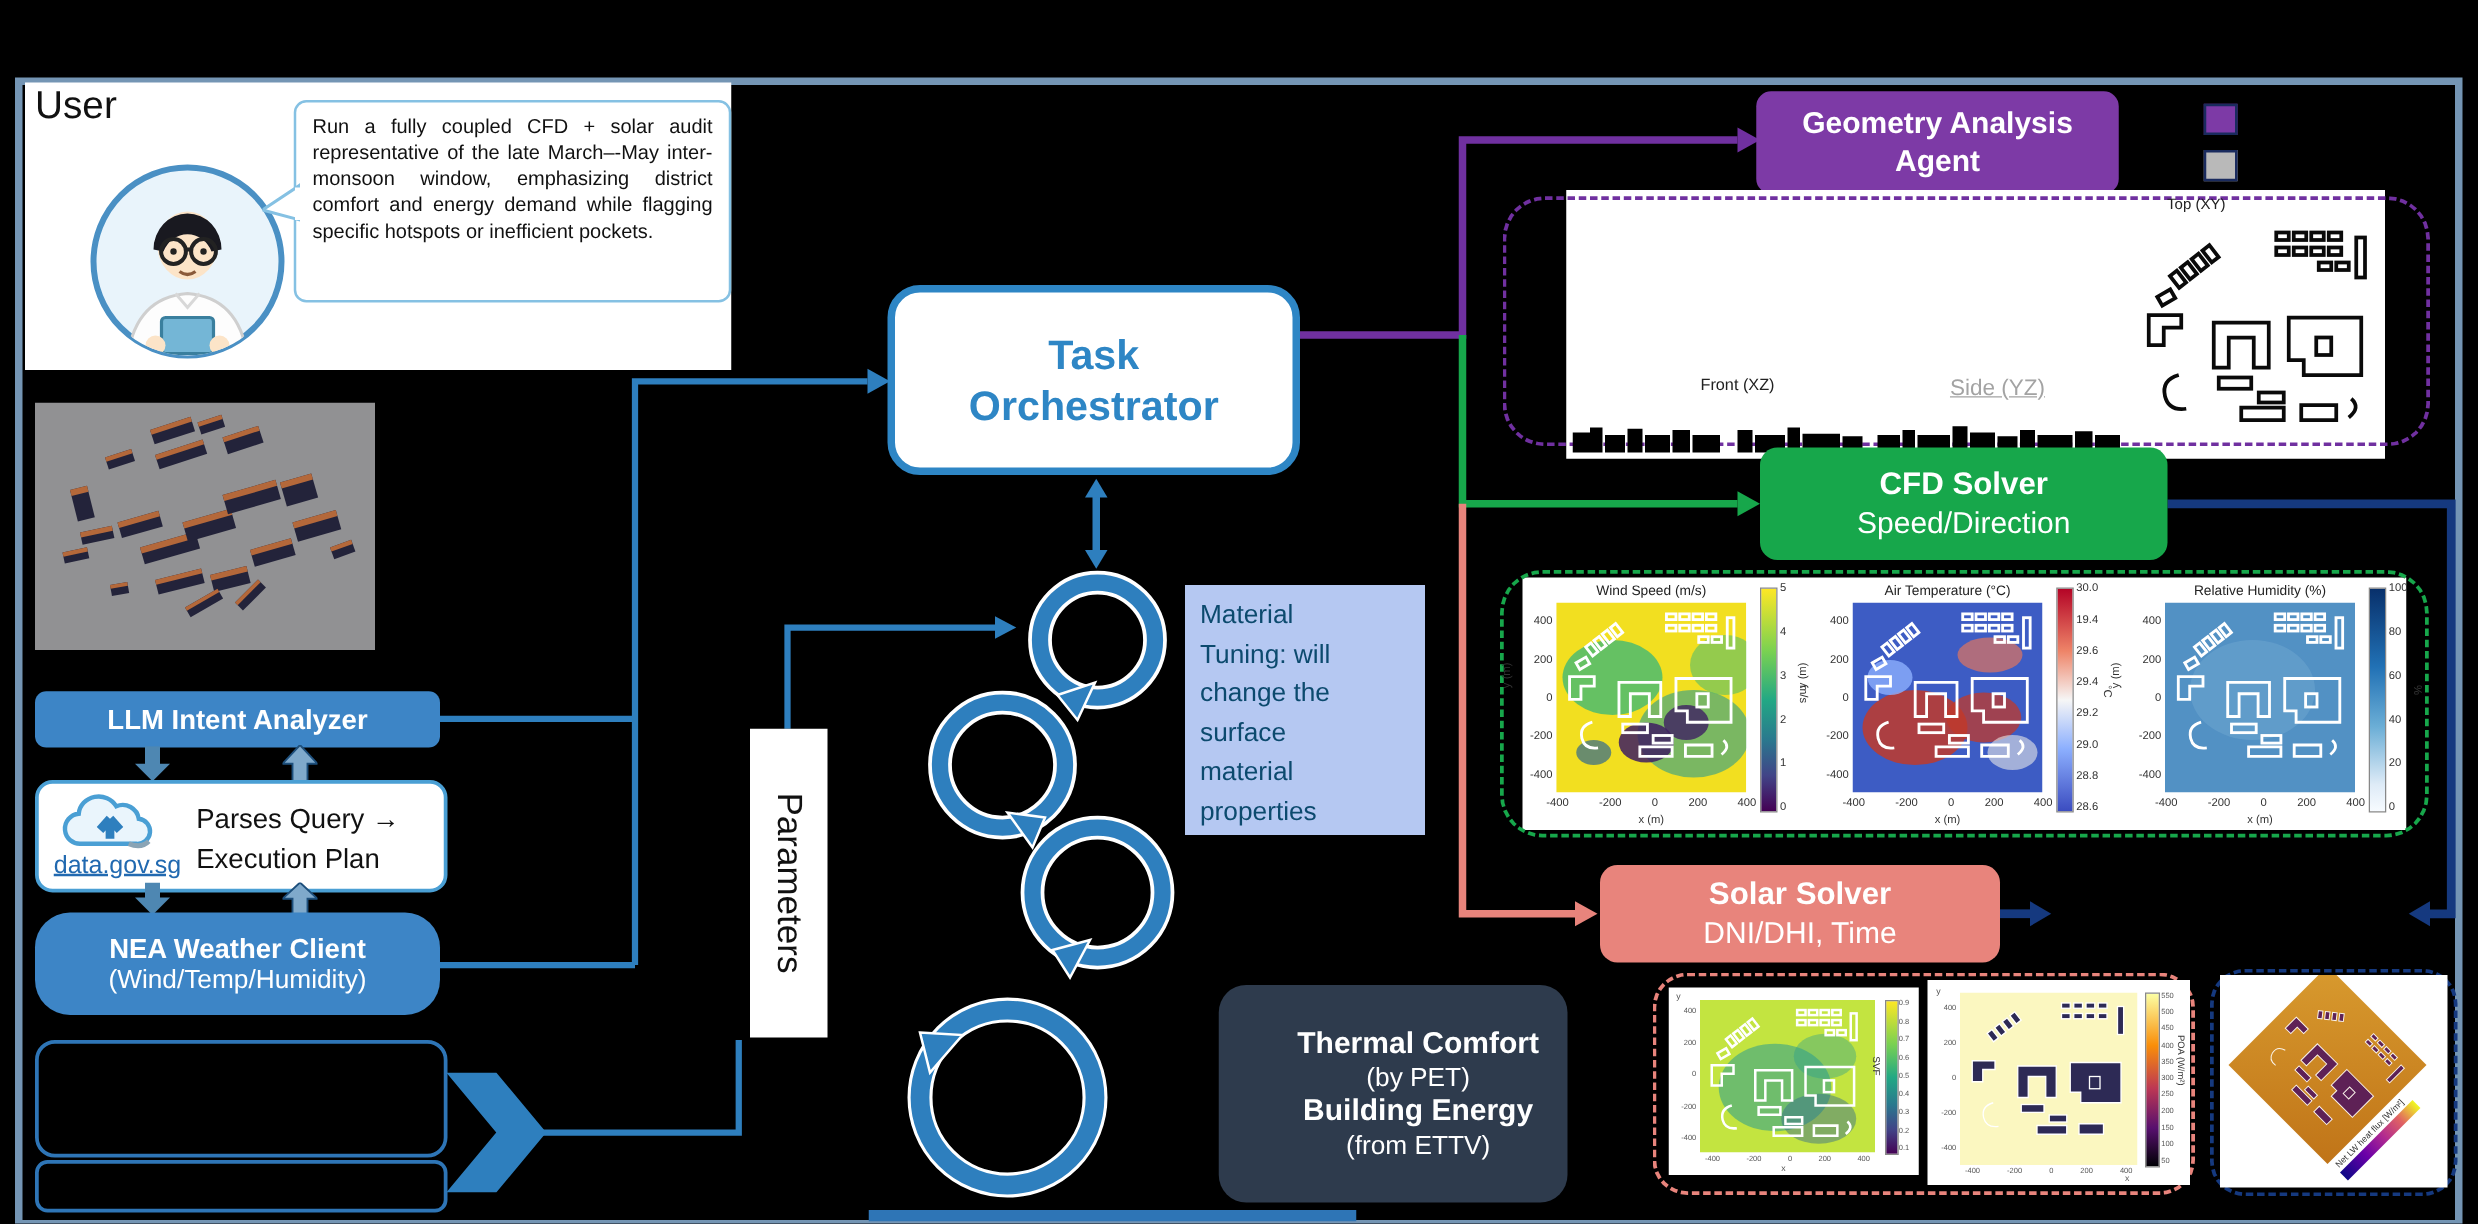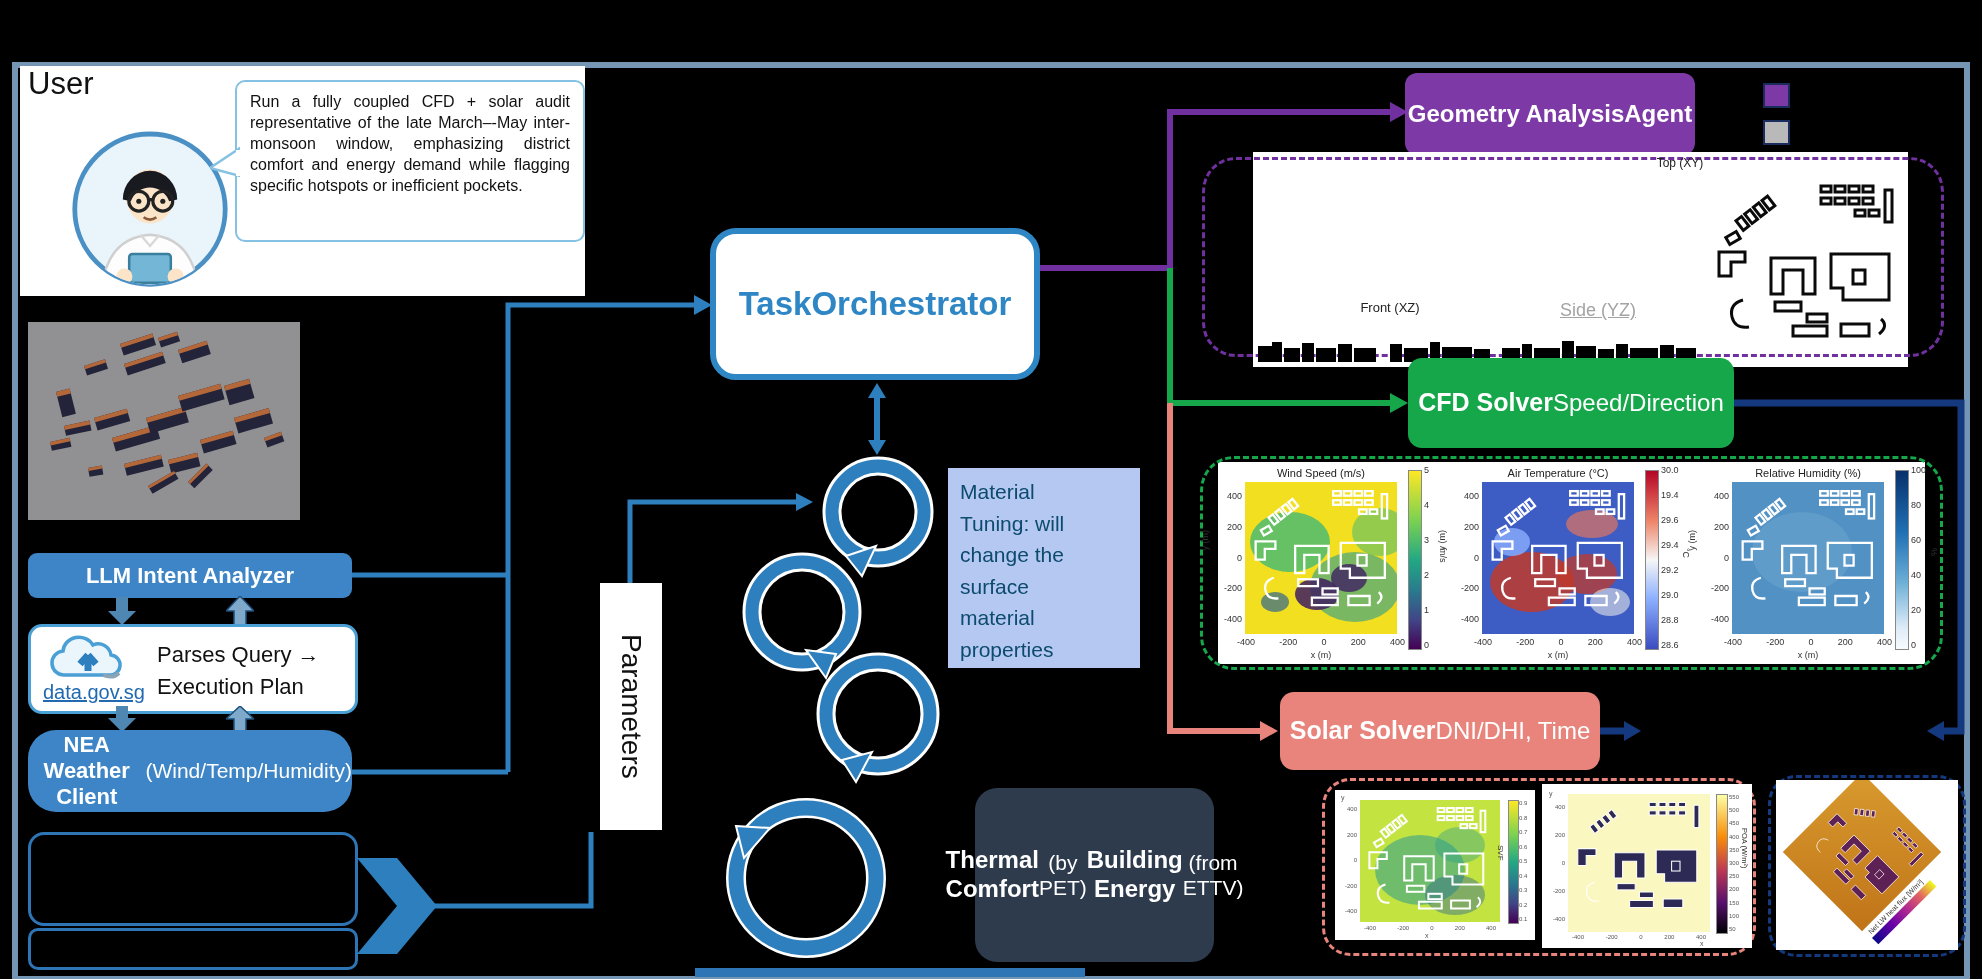--- a/index.html
+++ b/index.html
@@ -1,20 +1,20 @@
 <!DOCTYPE html>
 <html><head>
 <meta charset="utf-8">
 <style>
   html,body{margin:0;background:#000;}
   #canvas{position:relative;width:1982px;height:979px;background:#000;overflow:hidden;
           font-family:"Liberation Sans",sans-serif;}
   .abs{position:absolute;}
   .ctr{display:flex;align-items:center;justify-content:center;text-align:center;}
-  .col{display:flex;flex-direction:row;align-items:center;justify-content:center;text-align:center;}
+  .col{display:flex;flex-direction:column;align-items:center;justify-content:center;text-align:center;}
   .frame{border:6px solid #7495b4;}
   .whitebox{background:#fff;}
   .bluebox{background:#3d85c6;color:#fff;border-radius:9px;}
   .tick-col{display:flex;flex-direction:column;justify-content:space-between;align-items:flex-end;}
   .tick-row{display:flex;flex-direction:row;justify-content:space-between;}
   .tick{font-size:9px;color:#333;line-height:1;}
   .tick-xs{font-size:6px;color:#555;line-height:1;}
   .grad-viridis{background:linear-gradient(to bottom,#fde725,#7ad151 28%,#22a884 50%,#2a788e 68%,#414487 84%,#440154);}
   .grad-coolwarm{background:linear-gradient(to bottom,#b40426,#ee8468 28%,#f6f6f6 50%,#8caffe 72%,#3b4cc0);}
   .grad-blues{background:linear-gradient(to bottom,#08306b,#2171b5 35%,#6baed6 62%,#deebf7 88%,#f7fbff);}
@@ -338,37 +338,37 @@
     <div style="padding:8px 12px;font-size:21px;color:#0c4a6e;line-height:1.5;">
         <div>Material</div>
         <div>Tuning:  will</div>
         <div>change  the</div>
         <div>surface</div>
         <div>material</div>
         <div>properties</div>
       </div>
   </div>
 
-  <div class="abs col" style="left:975px;top:788px;width:239px;height:174px;background:#2e3b4d;border-radius:22px;color:#fff;line-height:1.2;">
+  <div class="abs col" style="left:975px;top:788px;width:239px;height:174px;background:#2e3b4d;border-radius:22px;color:#fff;line-height:1.2;padding-left:40px;">
     <div style="font-size:24px;font-weight:bold;">Thermal Comfort</div>
     <div style="font-size:21px;">(by PET)</div>
     <div style="font-size:24px;font-weight:bold;">Building Energy</div>
     <div style="font-size:21px;">(from ETTV)</div>
   </div>
 
   <div class="abs col" style="left:1405px;top:73px;width:290px;height:82px;background:#7d3aa6;border-radius:12px;color:#fff;font-weight:bold;font-size:24px;line-height:1.3;">
     <div>Geometry Analysis</div>
     <div>Agent</div>
   </div>
   <div class="abs" style="left:1763px;top:83px;width:23px;height:21px;background:#7d3aa6;border:2px solid #1a2b5e;"></div>
   <div class="abs" style="left:1763px;top:120px;width:23px;height:21px;background:#b9b9b9;border:2px solid #1a2b5e;"></div>
 
   <div class="abs whitebox" style="left:1253px;top:152px;width:655px;height:215px;"></div>
   <div class="abs dash-panel" style="left:1202px;top:157px;width:742px;height:200px;border:3px dashed #7030a0;border-radius:34px;box-sizing:border-box;"></div>
-  <div class="abs" style="left:1610px;top:156px;width:140px;text-align:center;font-size:12px;color:#222;">Top (XY)</div>
+  <div class="abs" style="left:1687px;top:156px;width:140px;text-align:center;font-size:12px;color:#222;">Top (XY)</div>
   <div class="abs" style="left:1320px;top:300px;width:140px;text-align:center;font-size:13px;color:#222;">Front (XZ)</div>
   <div class="abs" style="left:1528px;top:300px;width:140px;text-align:center;font-size:18px;color:#a3a3a3;text-decoration:underline;">Side (YZ)</div>
   <svg class="abs" style="left:1258px;top:336px;" width="440" height="30">
     <g fill="#000">
       <rect x="0" y="10" width="14" height="16"></rect>
         <rect x="14" y="6" width="10" height="20"></rect>
       <rect x="26" y="12" width="16" height="14"></rect>
         <rect x="44" y="7" width="12" height="19"></rect>
       <rect x="58" y="12" width="20" height="14"></rect>
         <rect x="80" y="8" width="14" height="18"></rect>

